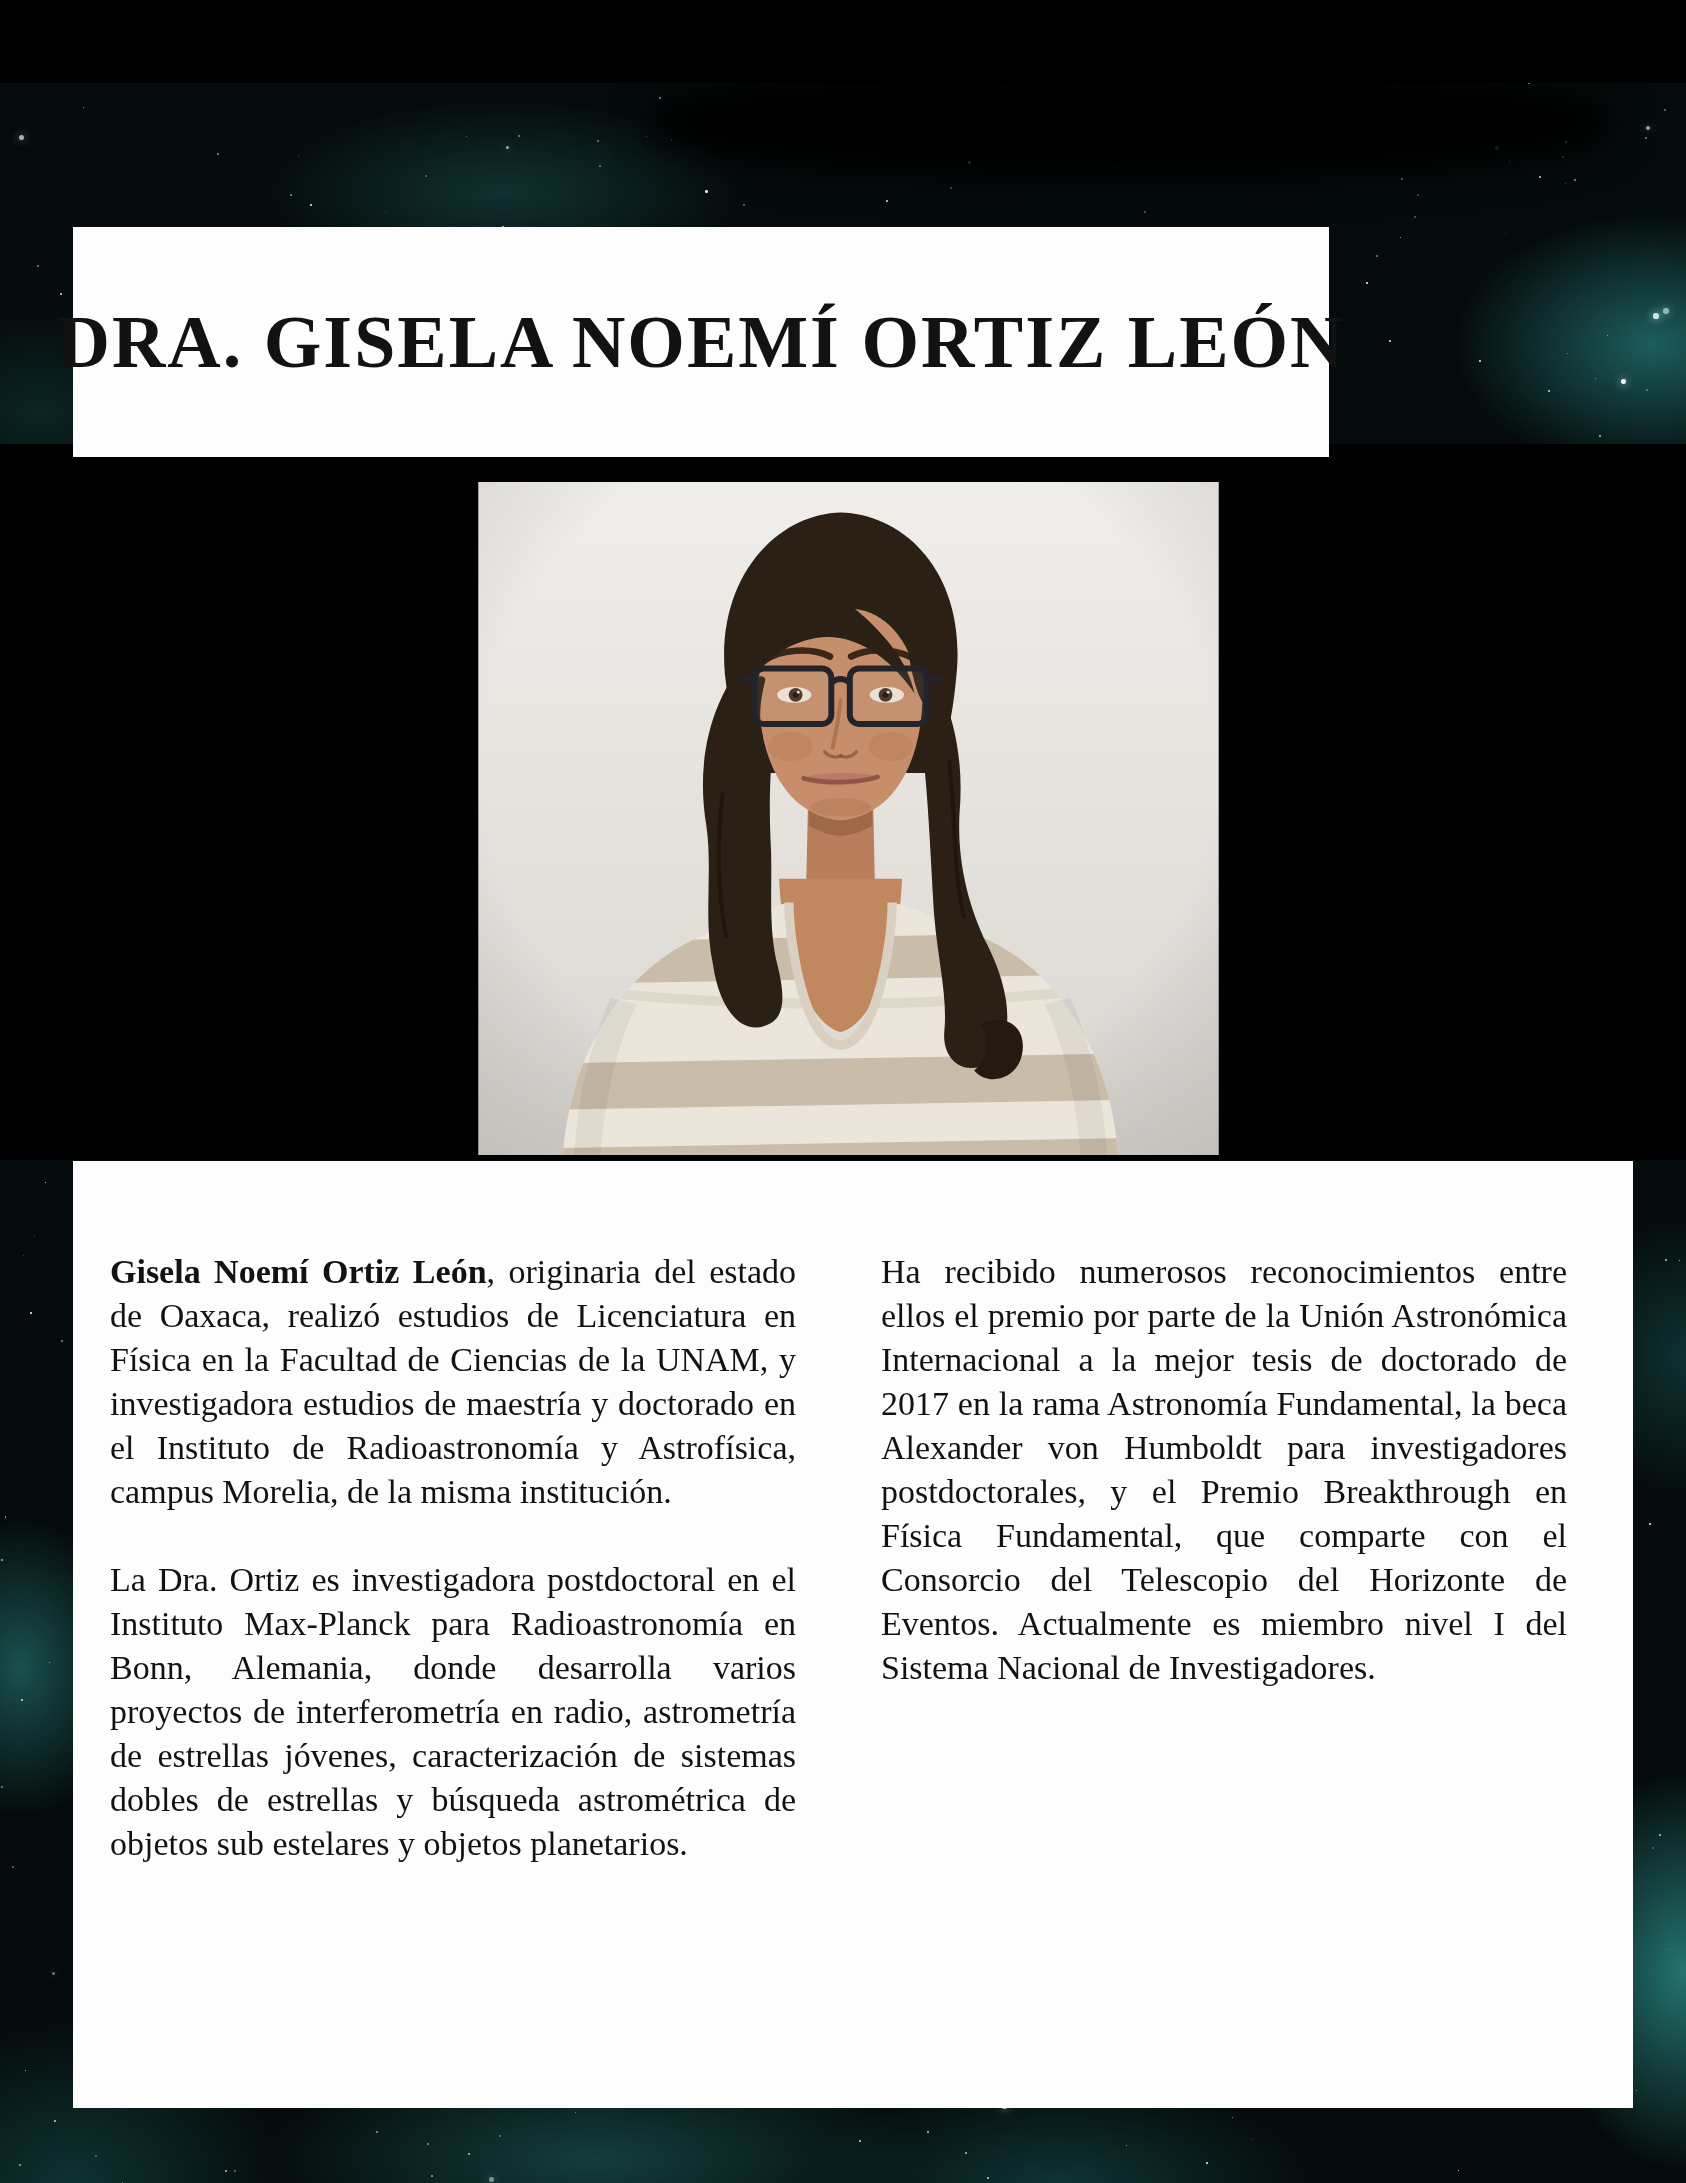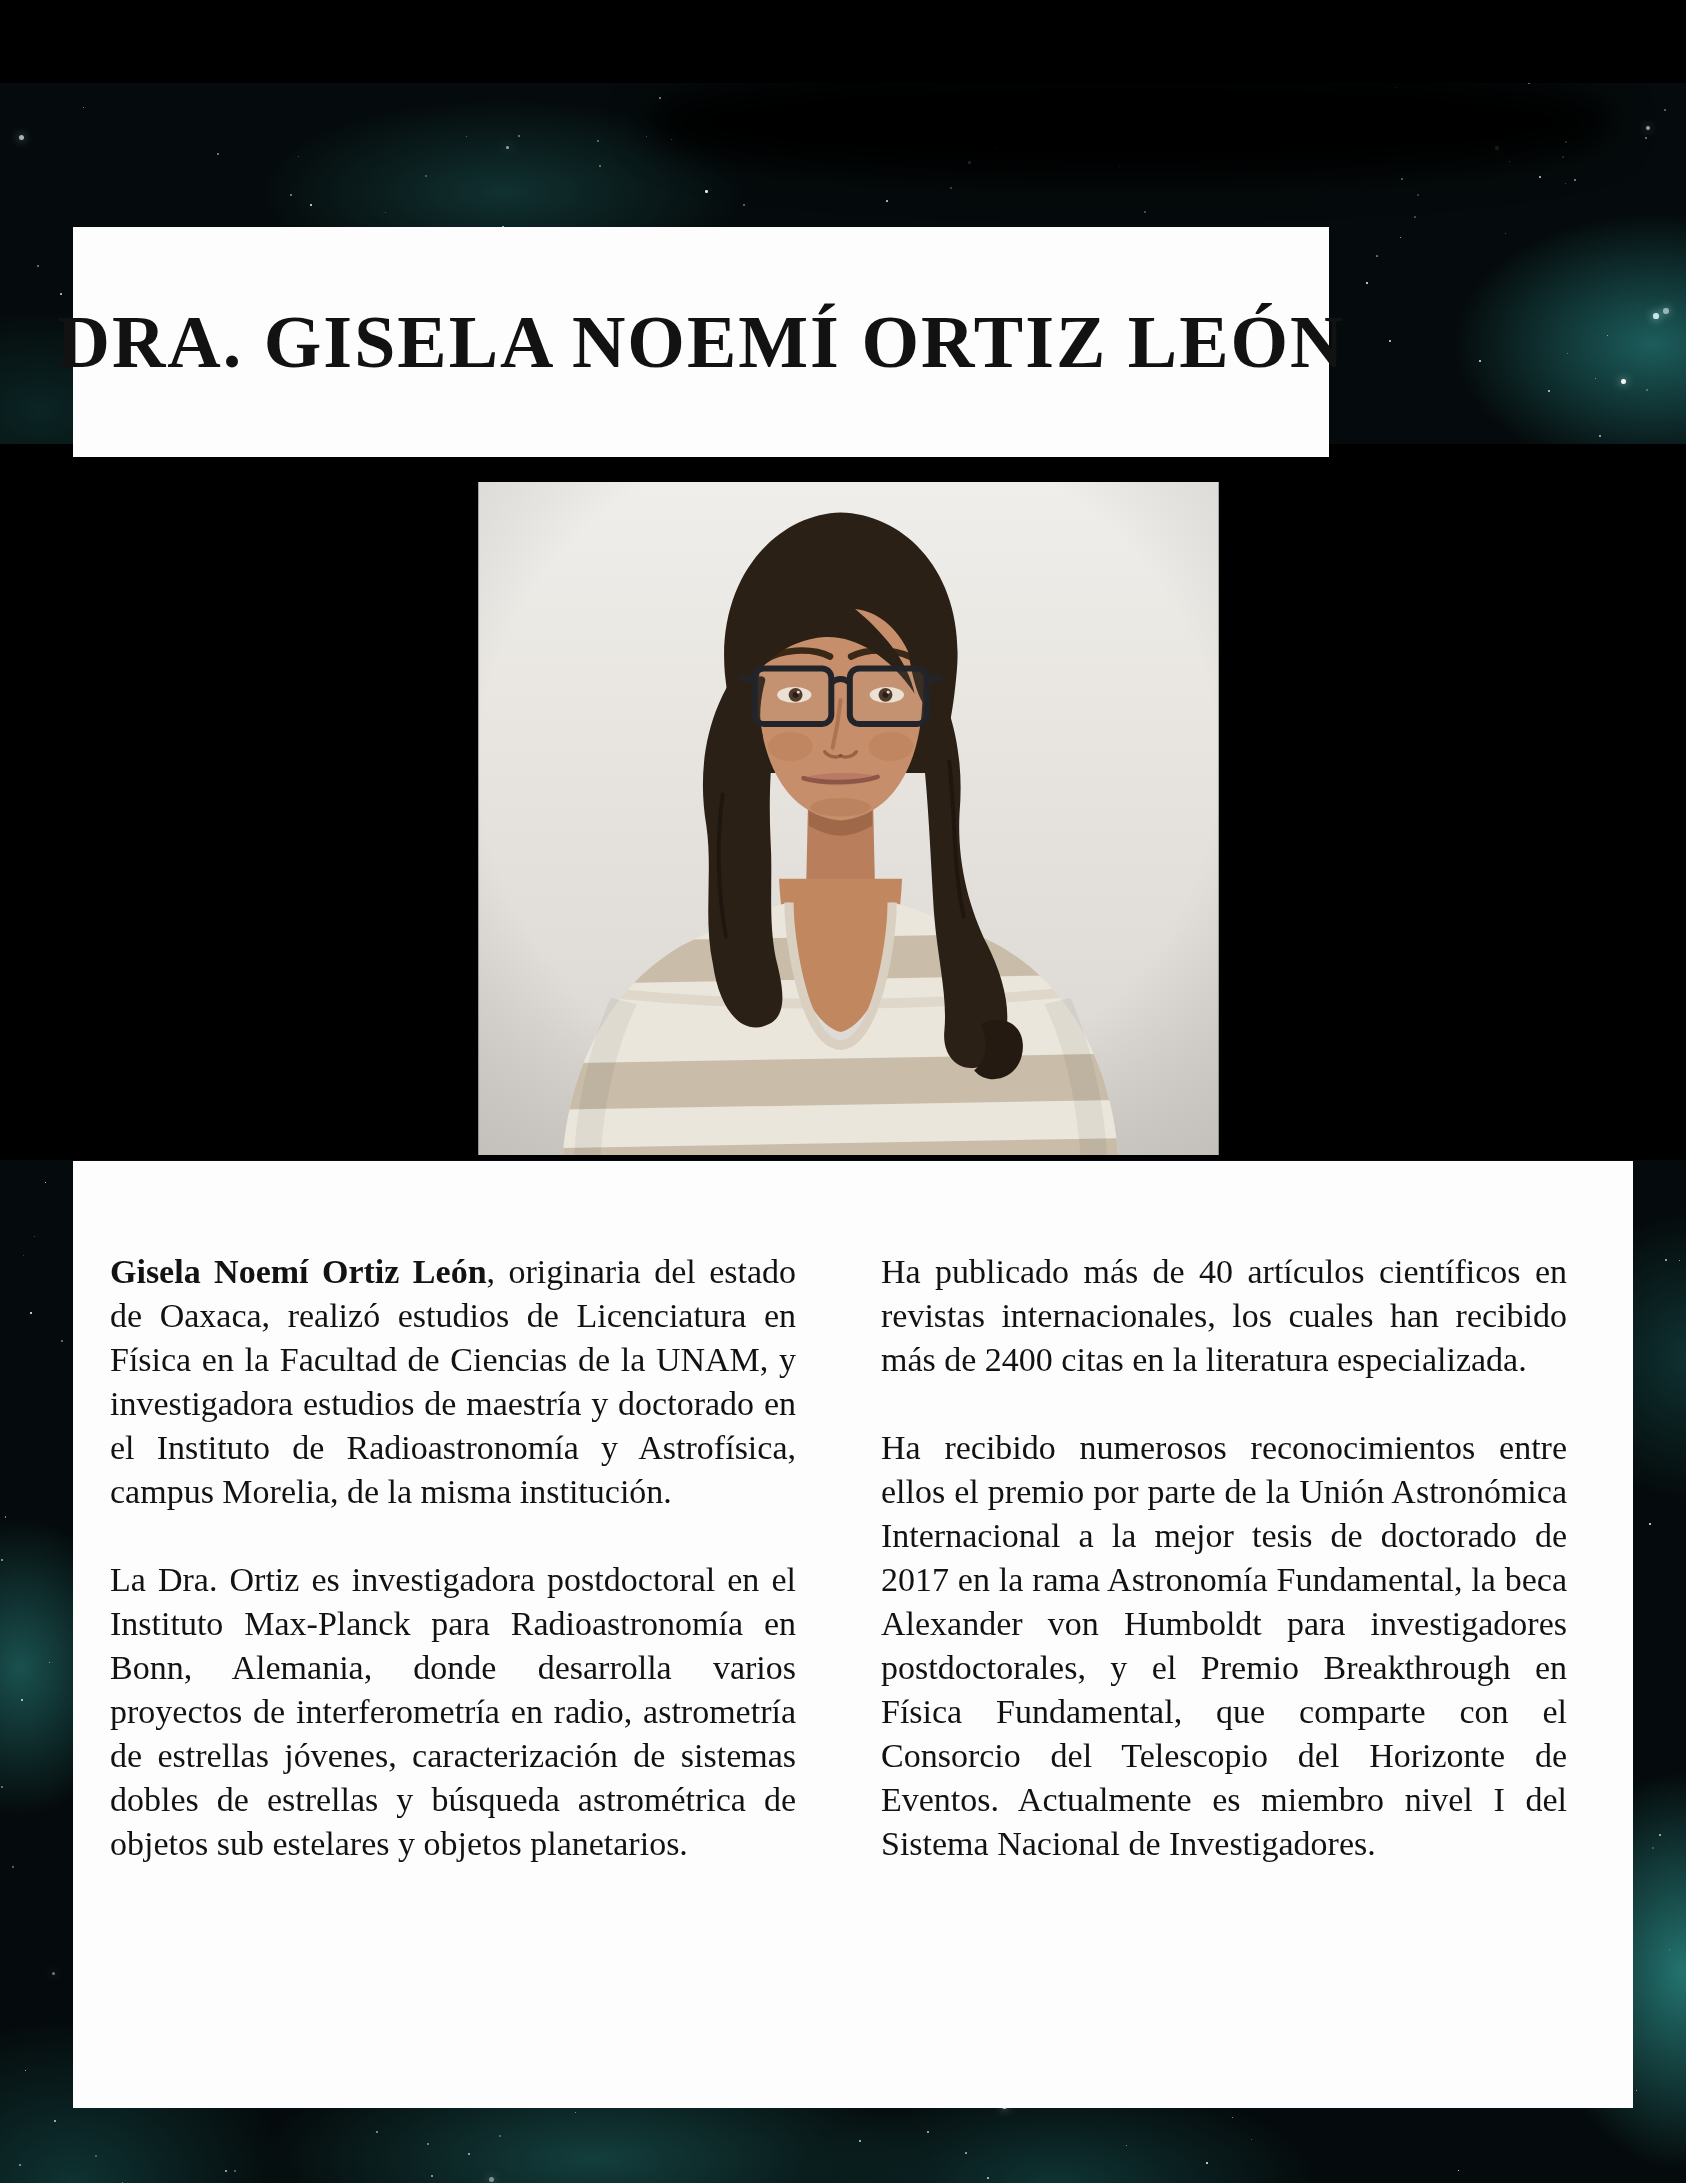--- a/index.html
+++ b/index.html
@@ -852,20 +852,19 @@
     </div>
   </div>
 
   <div class="bio-card">
     <div class="bio-columns">
       <div class="bio-col">
         <p><span class="lead">Gisela Noemí Ortiz León</span><span>, originaria del estado de Oaxaca, realizó estudios de Licenciatura en Física en la Facultad de Ciencias de la UNAM, y investigadora estudios de maestría y doctorado en el Instituto de Radioastronomía y Astrofísica, campus Morelia, de la misma institución.</span></p>
         <p>La Dra. Ortiz es investigadora postdoctoral en el Instituto Max-Planck para Radioastronomía en Bonn, Alemania, donde desarrolla varios proyectos de interferometría en radio, astrometría de estrellas jóvenes, caracterización de sistemas dobles de estrellas y búsqueda astrométrica de objetos sub estelares y objetos planetarios.</p>
       </div>
       <div class="bio-col">
-        <p>Ha publicado más de 40 artículos científicos en revistas internacionales, los cuales han recibido más de 2400 citas en la literatura especializada.</p>
         <p>Ha recibido numerosos reconocimientos entre ellos el premio por parte de la Unión Astronómica Internacional a la mejor tesis de doctorado de 2017 en la rama Astronomía Fundamental, la beca Alexander von Humboldt para investigadores postdoctorales, y el Premio Breakthrough en Física Fundamental, que comparte con el Consorcio del Telescopio del Horizonte de Eventos. Actualmente es miembro nivel I del Sistema Nacional de Investigadores.</p>
       </div>
     </div>
   </div>
 
 </div>
 
 
 </body></html>

